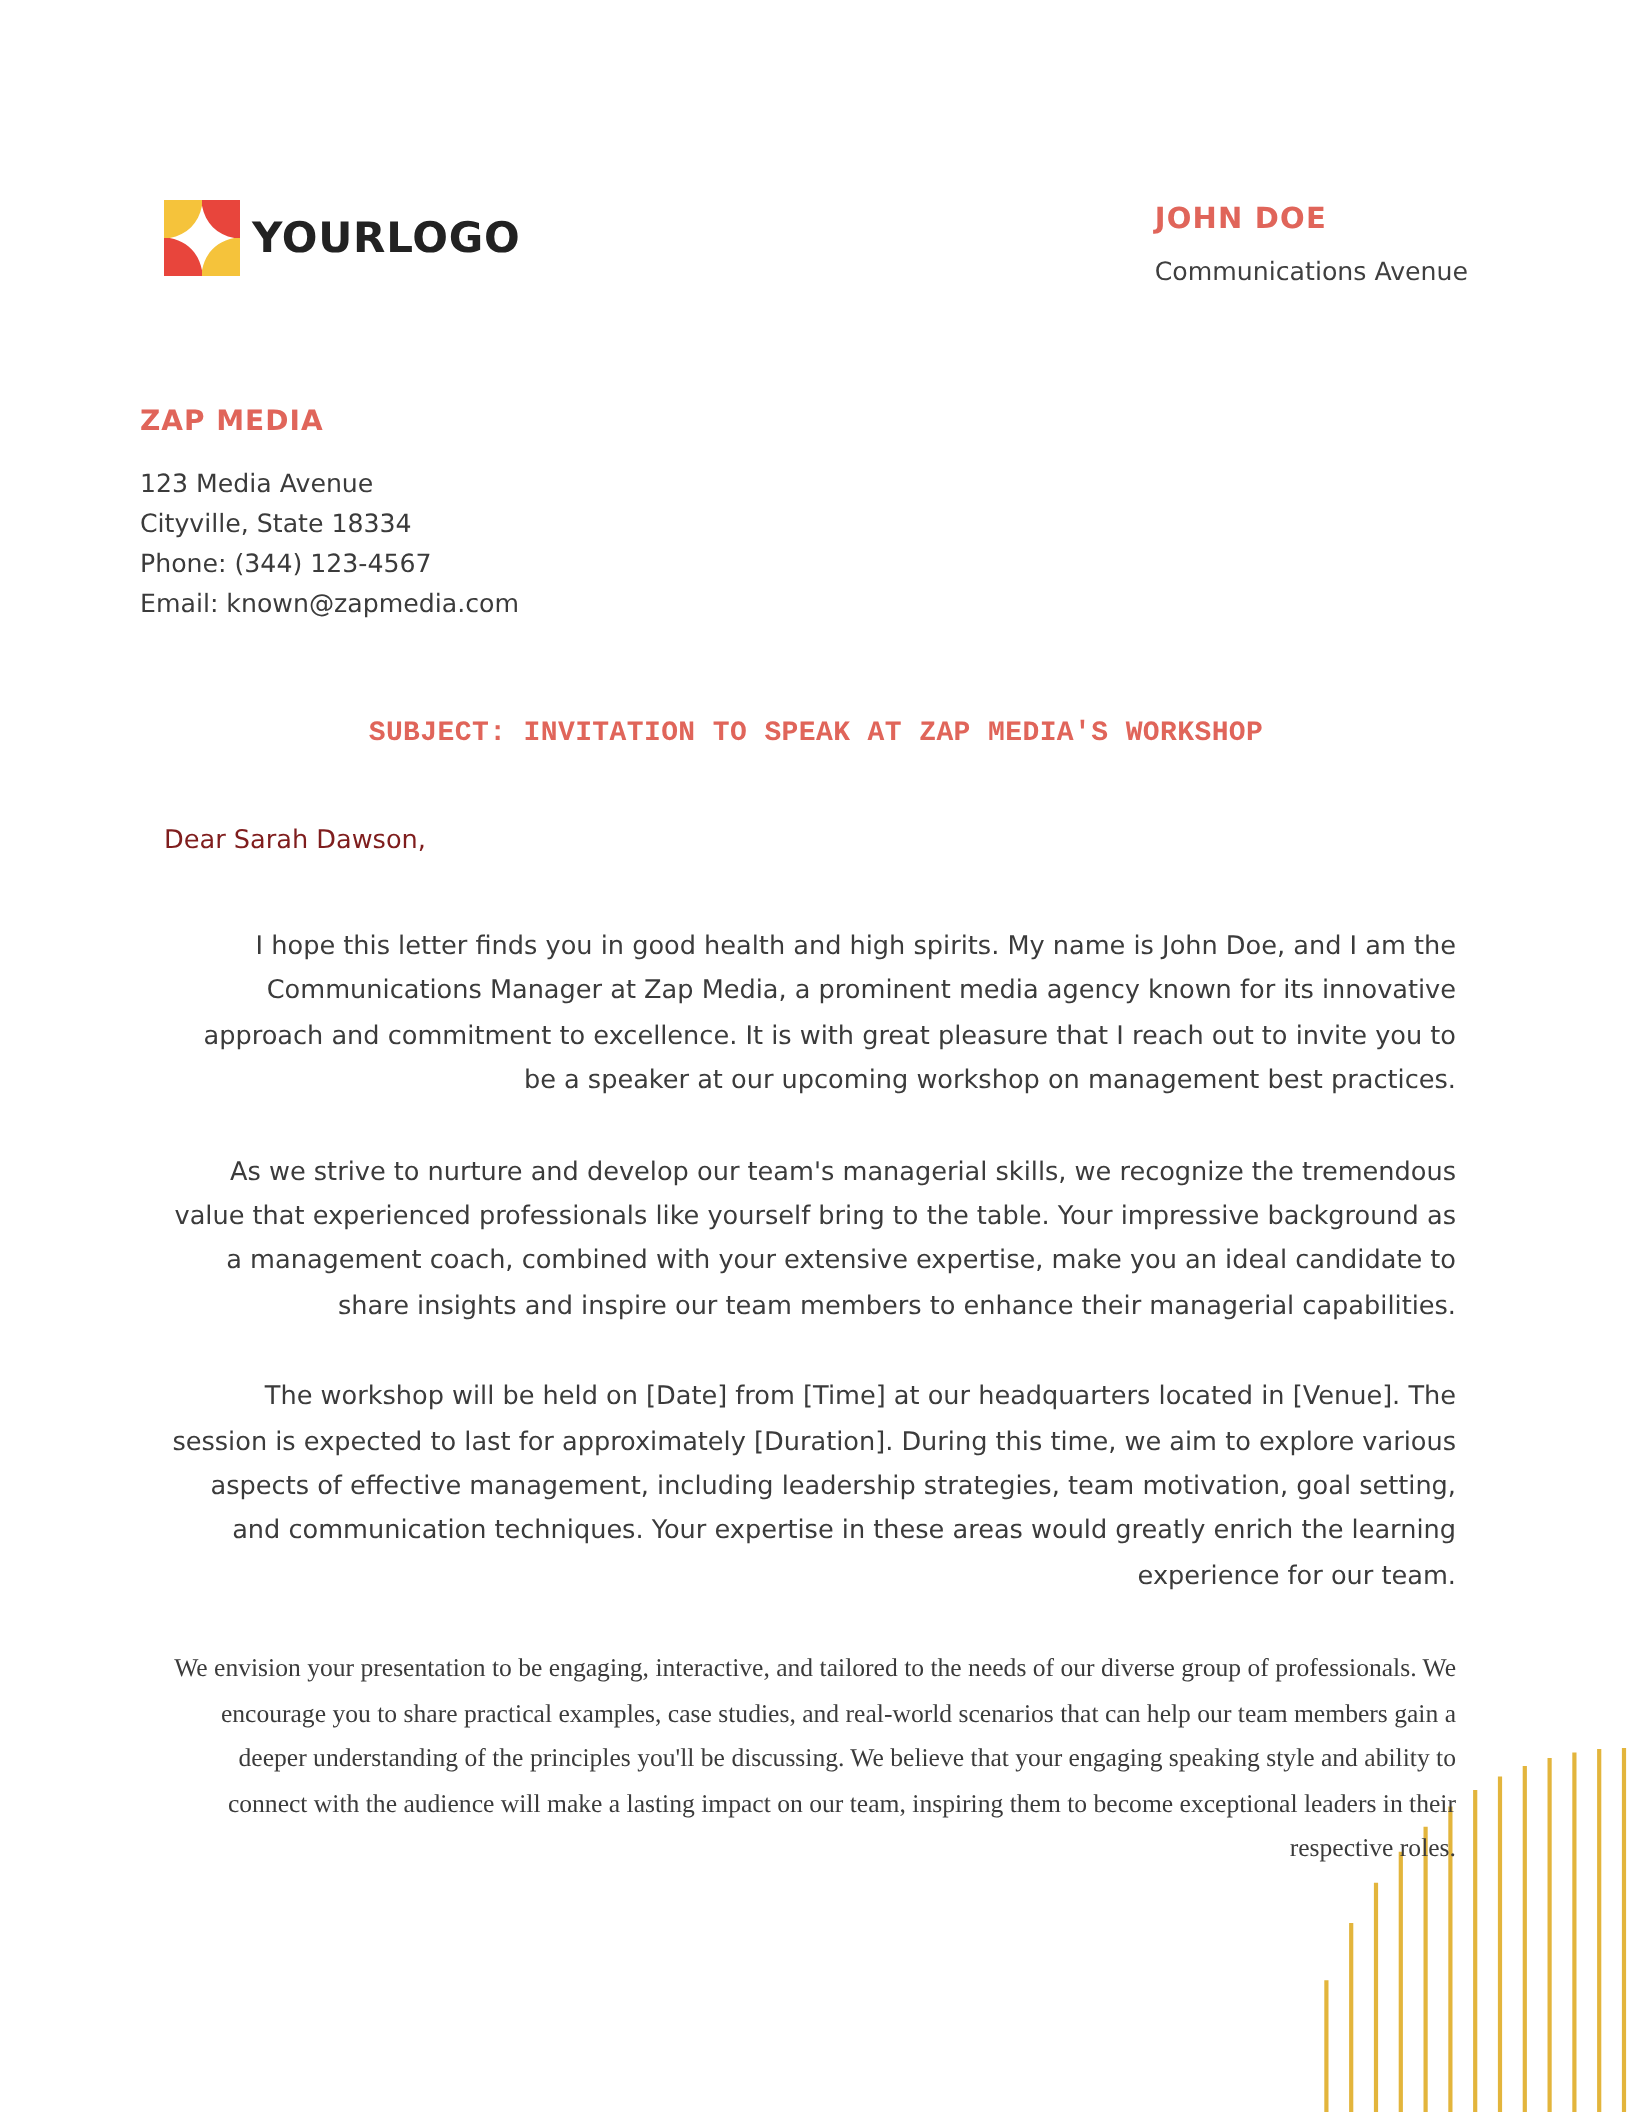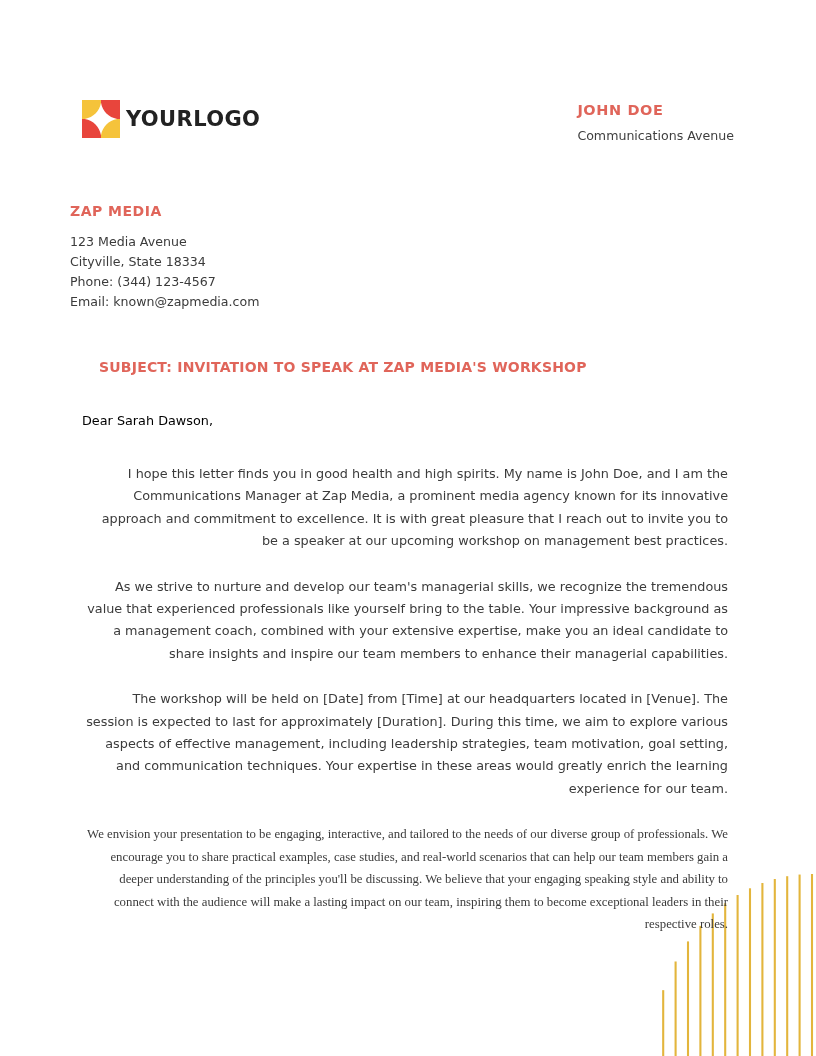--- a/index.html
+++ b/index.html
@@ -101,43 +101,44 @@
   }
   .company-line {
     font-size: 12.6px;
     line-height: 20px;
     color: #3b3b3b;
   }
 
   
   .subject-line {
     position: absolute;
-    left: 99px;
+    left: 82px;
     right: 82px;
     top: 359px;
-    text-align: left;
+    text-align: center;
     font-size: 14px;
     font-weight: 700;
     letter-spacing: 0.2px;
     color: #e0655a;
     z-index: 2;
+    font-family: Liberation Mono, monospace;
   }
 
   
   .letter-body {
     position: absolute;
     left: 82px;
     top: 410px;
     width: 646px;
     z-index: 2;
   }
   .salutation {
     font-size: 12.8px;
     line-height: 22px;
-    color: #000000;
+    color: #7f1d1d;
     margin: 0 0 31px 0;
   }
   .body-paragraph {
     font-size: 12.8px;
     line-height: 22.4px;
     color: #3b3b3b;
     margin: 0 0 23px 0;
     text-align: right;
   }
   .body-paragraph:last-child { margin-bottom: 0; font-family: Liberation Serif, serif; }

